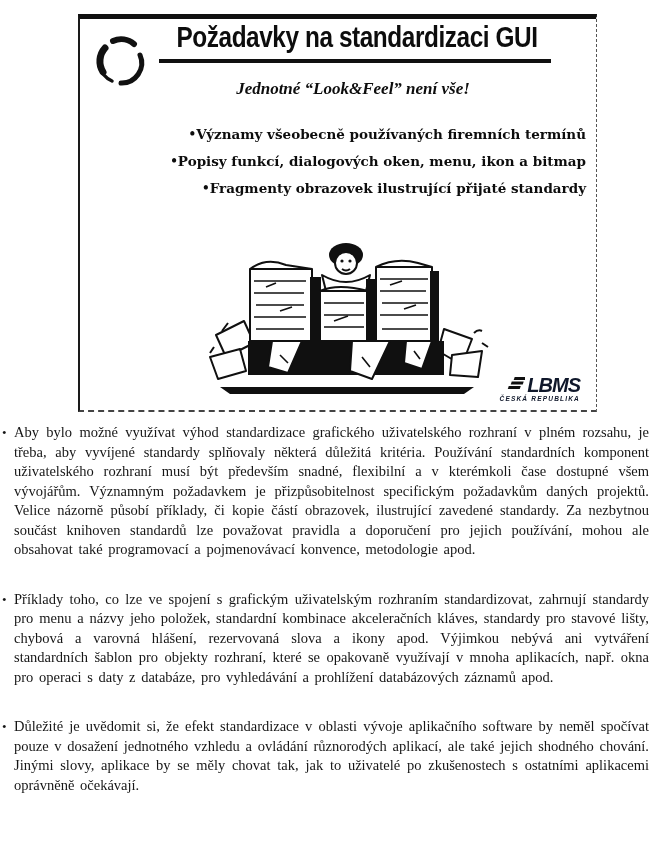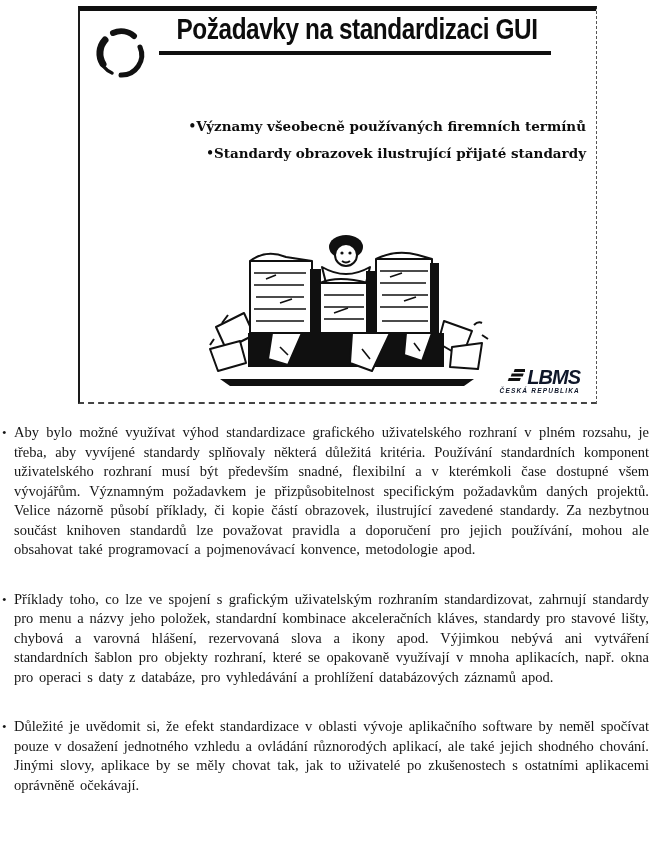--- a/index.html
+++ b/index.html
@@ -1,20 +1,20 @@
 <!DOCTYPE html>
 <html><head>
 <meta charset="utf-8">
 <style>
   html,body{margin:0;padding:0;background:#fff;}
   #page{position:relative;width:667px;height:850px;background:#fff;color:#141414;
         font-family:"Liberation Serif",serif;overflow:hidden;}
 
   
-  .slide{position:absolute;left:78px;top:6px;width:519px;height:398px;box-sizing:border-box;
+  .slide{position:absolute;left:78px;top:14px;width:519px;height:398px;box-sizing:border-box;
          border-top:5px solid #101010;border-left:2px solid #1a1a1a;
          border-right:1px dashed #555;border-bottom:2px dashed #444;background:#fff;}
 
   .swirl{position:absolute;left:8px;top:12px;width:64px;height:64px;}
 
   .slide-title{position:absolute;left:62px;top:2px;width:430px;text-align:center;
                font-family:"Liberation Sans",sans-serif;font-weight:bold;font-size:29px;
                letter-spacing:-.5px;transform:scaleX(.84);transform-origin:50% 0;
                color:#0d0d0d;white-space:nowrap;}
   .title-rule{position:absolute;left:79px;top:40px;width:392px;height:4px;background:#101010;}
@@ -58,27 +58,31 @@
           <path d="M25 10 A20 20 0 0 1 46 13" stroke-width="6"></path>
           <path d="M52 24 A20 20 0 0 1 33 52" stroke-width="5"></path>
           <path d="M24 50 A20 20 0 0 1 16 44" stroke-width="3.5"></path>
           <path d="M33 52 Q44 53 51 44" stroke-width="2"></path>
         </g>
       </svg>
     </span>
 
     <div class="slide-title">Požadavky na standardizaci GUI</div>
     <div class="title-rule"></div>
+    <div class="slide-subtitle">Jednotné “Look&amp;Feel” není vše!</div>
 
     <div class="slide-bullets">
       <div class="sb">
         <span class="sbd">•</span><span>Významy všeobecně používaných firemních termínů</span>
       </div>
       <div class="sb">
-        <span class="sbd">•</span><span>Standardy obrazovek ilustrující přijaté standardy</span>
+        <span class="sbd">•</span><span>Popisy funkcí, dialogových oken, menu, ikon a bitmap</span>
+      </div>
+      <div class="sb">
+        <span class="sbd">•</span><span>Fragmenty obrazovek ilustrující přijaté standardy</span>
       </div>
     </div>
 
     <span class="art">
       <svg viewBox="0 0 284 162" width="284" height="162">
         <g stroke="#101010" fill="#fff" stroke-width="2" stroke-linejoin="round">
 
           <polygon points="14,148 268,148 258,155 24,155" fill="#101010" stroke="none"></polygon>
 
           <polygon points="10,96 38,82 48,104 20,118"></polygon>

